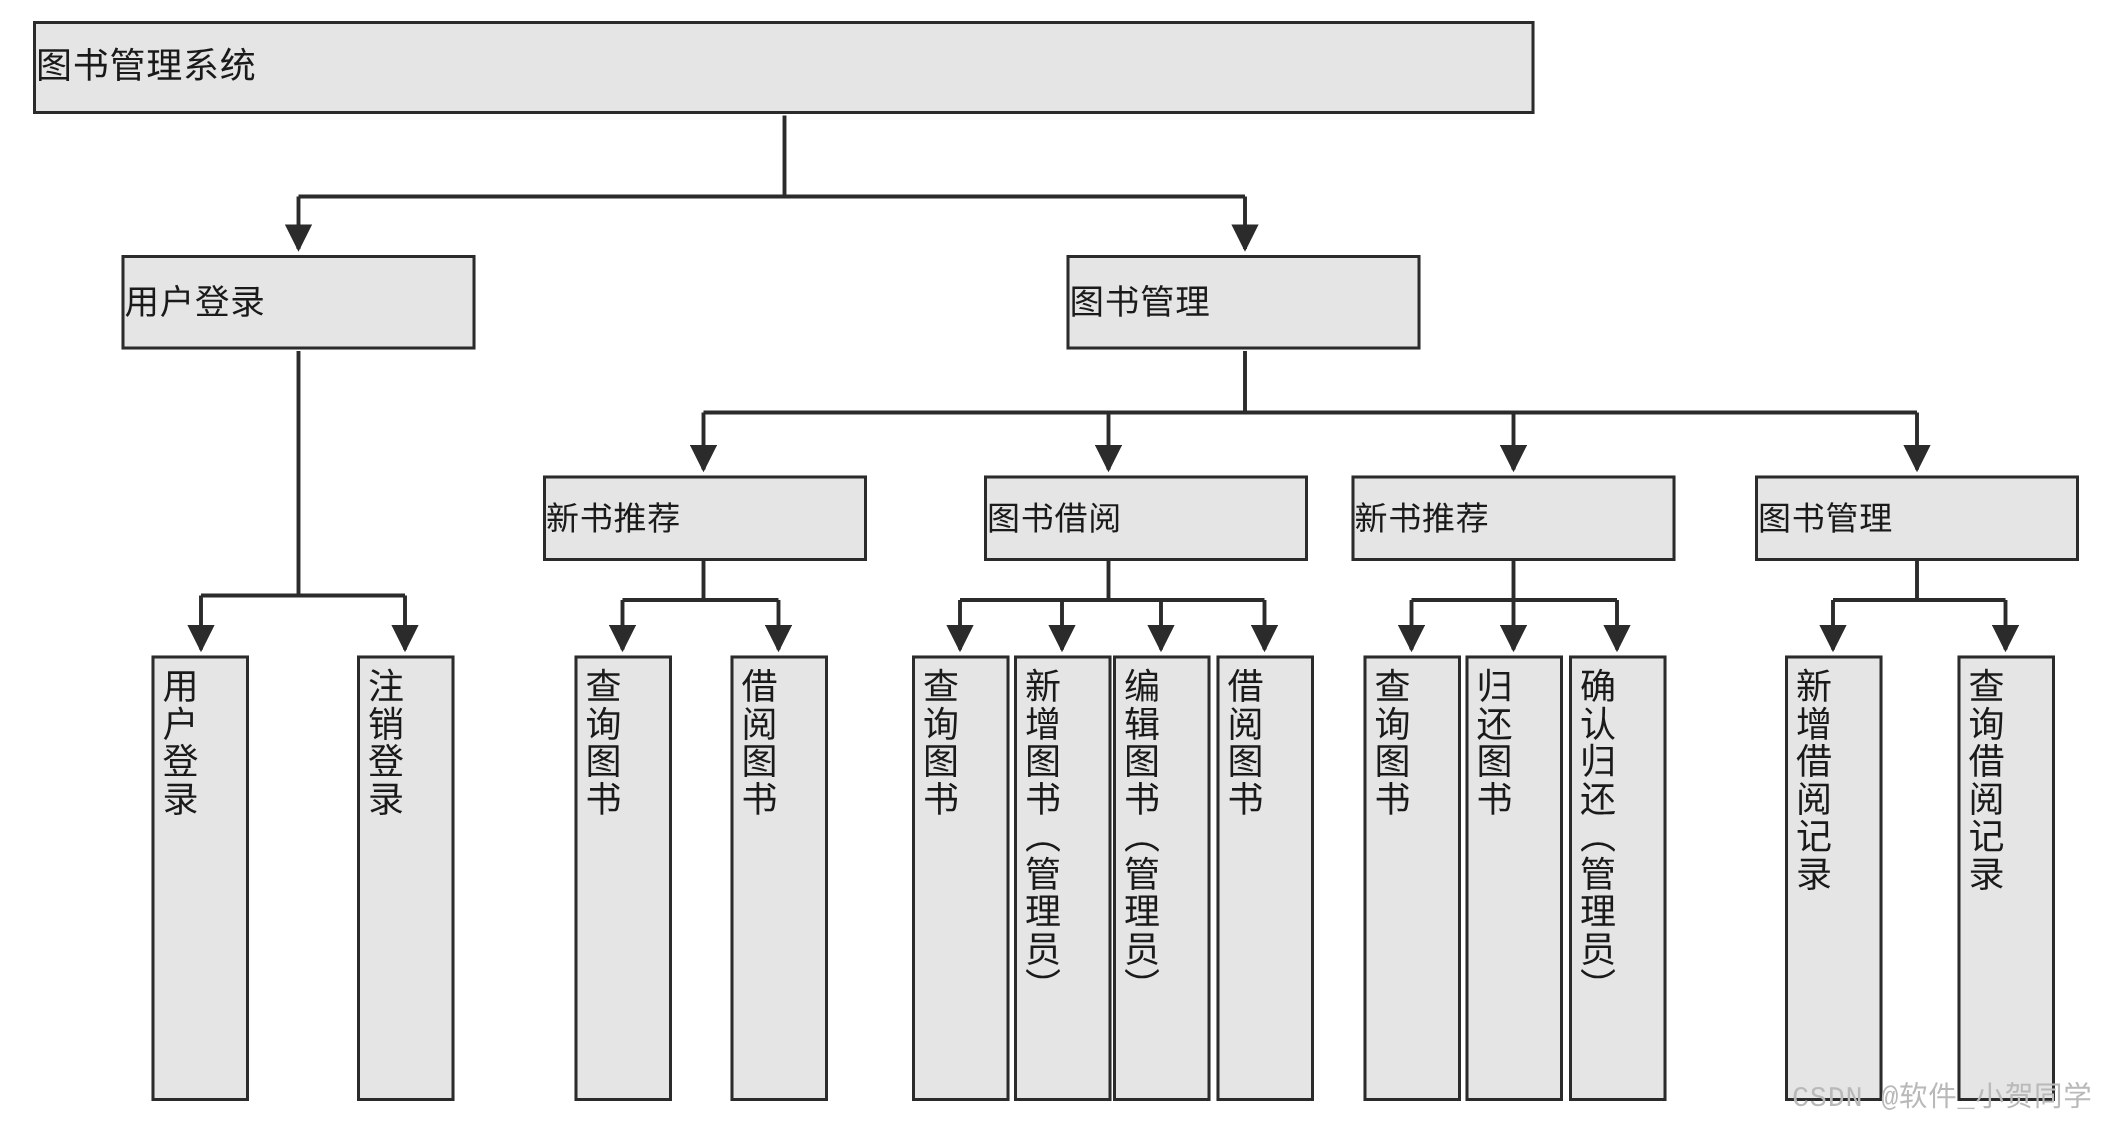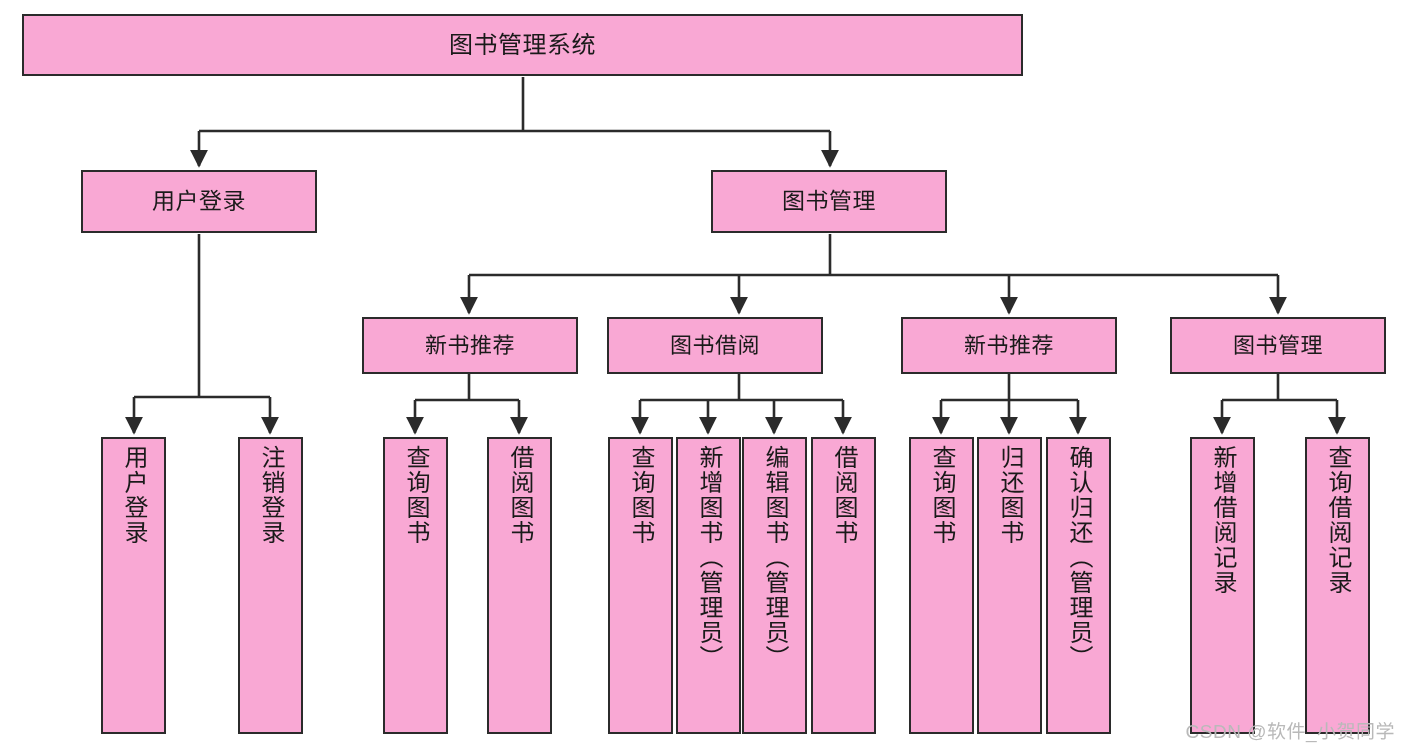--- a/index.html
+++ b/index.html
@@ -22,25 +22,24 @@
     position: absolute;
     left: 0;
     top: 0;
     width: 1405px;
     height: 747px;
     pointer-events: none;
   }
   .node {
     position: absolute;
     box-sizing: border-box;
-    background: #f9a8d4;
+    background: #e5e5e5;
     border: 2px solid #2b2b2b;
     display: flex;
     align-items: center;
-    justify-content: center;
     color: #1a1a1a;
     z-index: 2;
   }
   .node .label {
     display: block;
     text-align: center;
     line-height: 1.18;
     letter-spacing: 0.5px;
   }
   .node.root .label { font-size: 24px; }
@@ -60,20 +59,21 @@
   }
   .watermark {
     position: absolute;
     right: 10px;
     bottom: 4px;
     font-size: 19px;
     color: #b9b9b9;
     letter-spacing: 0.5px;
     z-index: 5;
     white-space: nowrap;
+    font-family: Liberation Mono, monospace;
   }
 </style>
 </head>
 <body>
 
 <div id="canvas">
 
   <svg id="edge-layer" viewBox="0 0 1405 747" xmlns="http://www.w3.org/2000/svg">
     <defs>
       <marker id="arrow" viewBox="0 0 10 10" refX="9" refY="5" markerWidth="7" markerHeight="7" orient="auto-start-reverse">
@@ -131,21 +131,21 @@
   <div class="node l1" style="left:81px; top:170px; width:236px; height:63px;">
     <span class="label">用户登录</span>
   </div>
   <div class="node l1" style="left:711px; top:170px; width:236px; height:63px;">
     <span class="label">图书管理</span>
   </div>
 
   <div class="node l2" style="left:362px; top:317px; width:216px; height:57px;">
     <span class="label">新书推荐</span>
   </div>
-  <div class="node l2" style="left:607px; top:317px; width:216px; height:57px;">
+  <div class="node l2" style="left:656px; top:317px; width:216px; height:57px;">
     <span class="label">图书借阅</span>
   </div>
   <div class="node l2" style="left:901px; top:317px; width:216px; height:57px;">
     <span class="label">新书推荐</span>
   </div>
   <div class="node l2" style="left:1170px; top:317px; width:216px; height:57px;">
     <span class="label">图书管理</span>
   </div>
 
   <div class="node leaf" style="left:101px; top:437px; width:65px; height:297px;">

